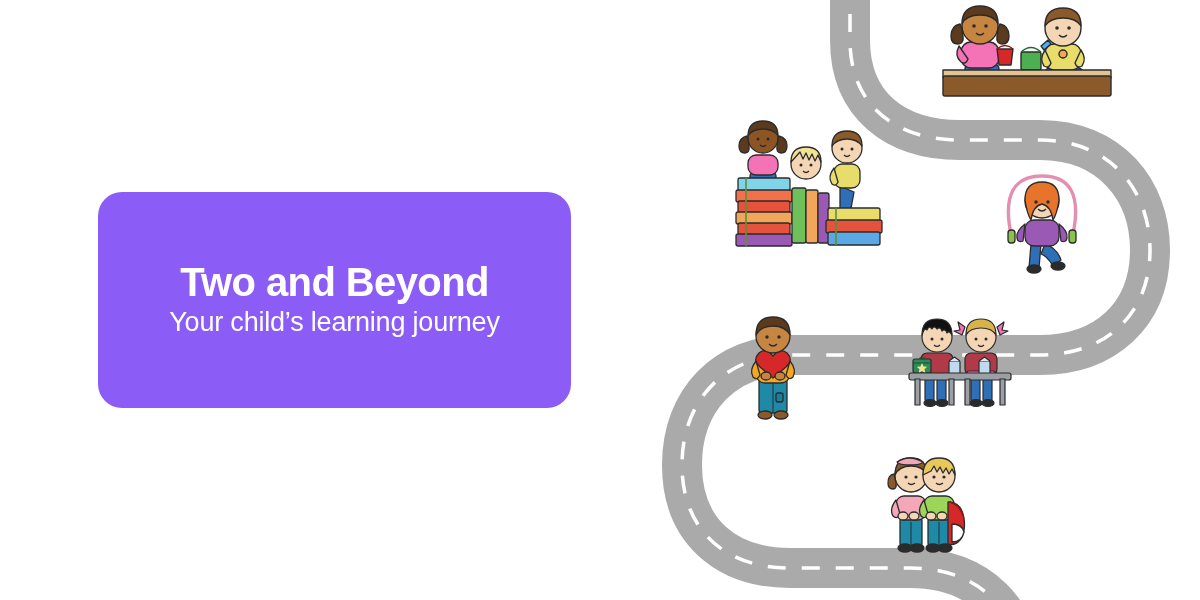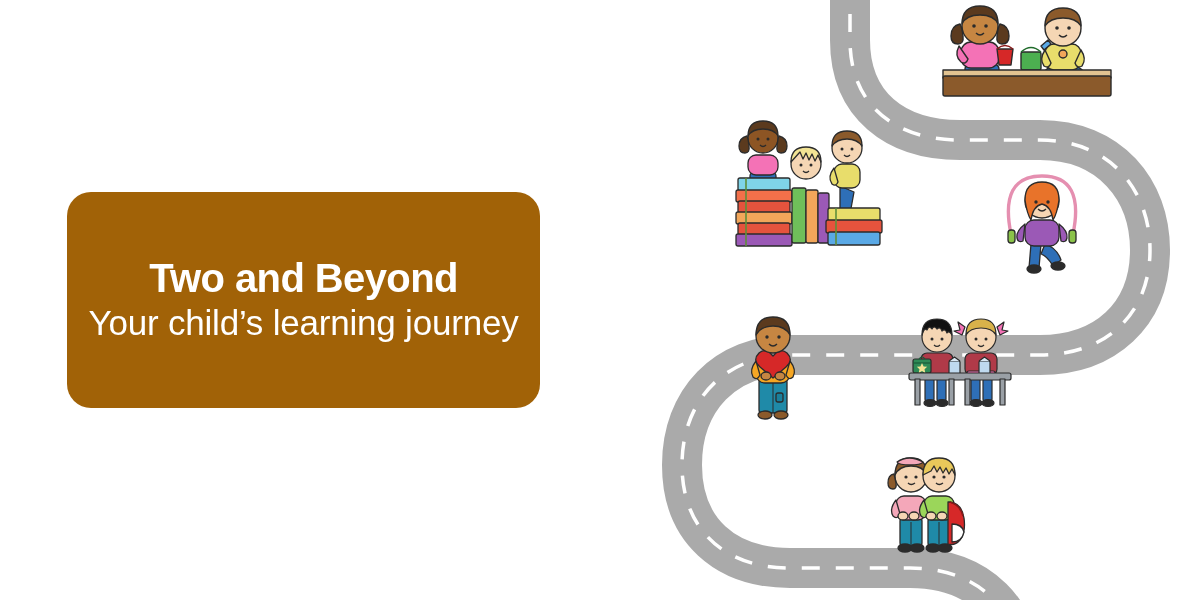--- a/index.html
+++ b/index.html
@@ -38,21 +38,21 @@
     color: #ffffff;
     font-size: 40px;
     font-weight: bold;
     letter-spacing: -0.6px;
     line-height: 1.05;
     margin: 0 0 4px 0;
     white-space: nowrap;
   }
   #promo-subtitle {
     color: #ffffff;
-    font-size: 35px;
+    font-size: 27px;
     font-weight: 400;
     letter-spacing: -0.2px;
     line-height: 1.15;
     margin: 0;
     white-space: nowrap;
   }
 
   
   #road-illustration {
     position: absolute;
@@ -72,21 +72,21 @@
   #scene-jumprope    { left: 995px; top: 168px; width: 95px;  height: 105px; }
   #scene-heart-boy   { left: 742px; top: 313px; width: 62px;  height: 108px; }
   #scene-lunch-table { left: 905px; top: 315px; width: 110px; height: 100px; }
   #scene-backpack    { left: 878px; top: 448px; width: 105px; height: 110px; }
 </style>
 </head>
 <body>
 
 <div id="banner">
 
-  <div id="promo-card" style="background: #a16207; border-radius: 24px;">
+  <div id="promo-card" style="background: #8b5cf6; border-radius: 24px; margin-left: 31px;">
     <div id="promo-title" style="color: rgb(255, 255, 255);">Two and Beyond</div>
     <div id="promo-subtitle" style="color: rgb(255, 255, 255);">Your child’s learning journey</div>
   </div>
 
   <div id="road-illustration">
     <svg viewBox="0 0 560 600" xmlns="http://www.w3.org/2000/svg" aria-hidden="true">
 
       <g>
         <path d="M 210 -20
                  L 210 40

